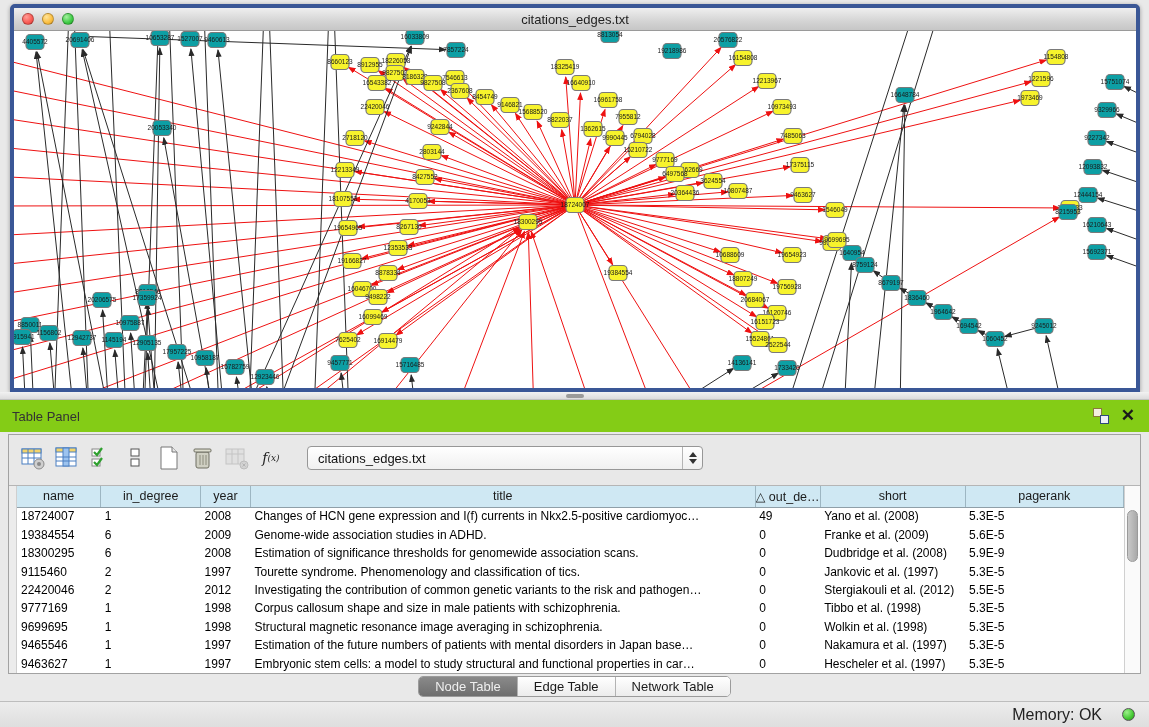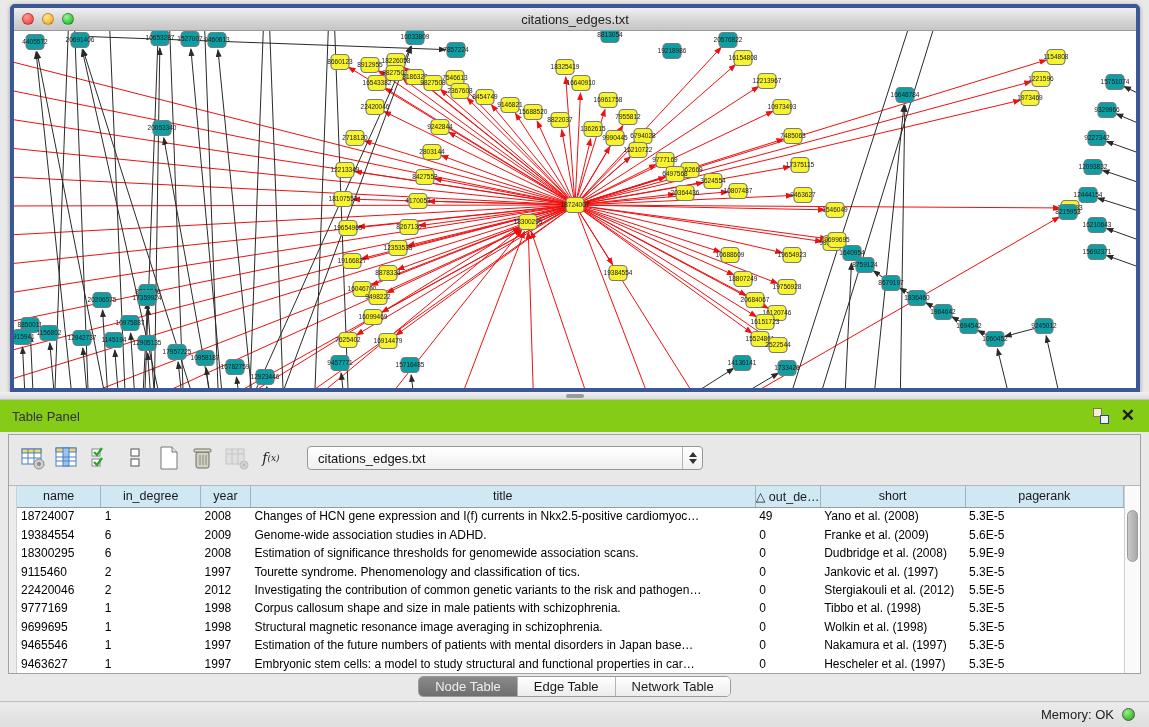--- a/index.html
+++ b/index.html
@@ -66,21 +66,21 @@
     background:#fdfdfd; height:21px; box-shadow:inset 0 1px 0 rgba(255,255,255,.7); }
   .seg-item { padding:0 16px; font-size:13px; color:#1a1a1a; display:flex; align-items:center;
     border-right:1px solid #b3b3b3; background:linear-gradient(#ffffff,#ececec); }
   .seg-item:last-child { border-right:none; }
   .seg-item.sel { background:linear-gradient(#8a8a8a,#6e6e6e); color:#efefef; }
 
   
   .statusbar { position:absolute; left:0; top:701px; width:1149px; height:26px;
     background:linear-gradient(#ececec,#dedede); border-top:1px solid #bdbdbd;
     display:flex; align-items:center; justify-content:flex-end; }
-  .mem-label { font-size:13px; color:#222; margin-right:8px; }
+  .mem-label { font-size:16px; color:#222; margin-right:20px; }
   .mem-dot { width:13px; height:13px; border-radius:50%; margin-right:14px;
     background:radial-gradient(circle at 35% 30%, #9cf08a, #43c832 60%, #2c8f1e);
     border:1px solid #555; }
 
   .icon-svg { display:block; }
 </style>
 </head>
 <body>
 
 <div class="net-window">

